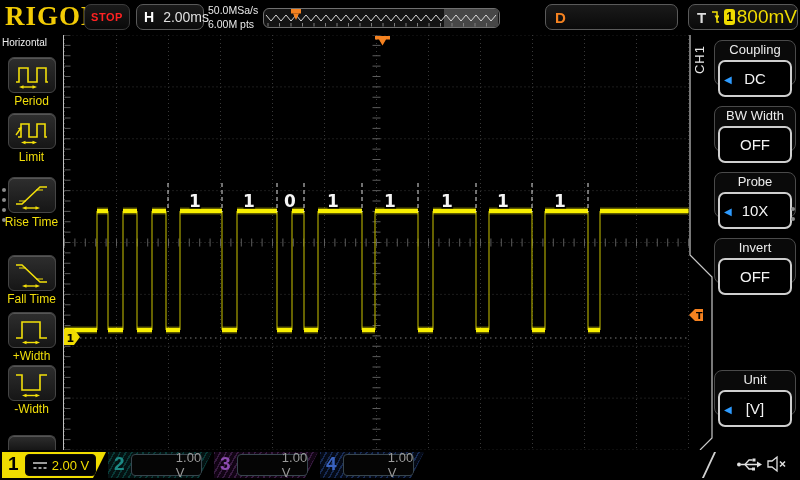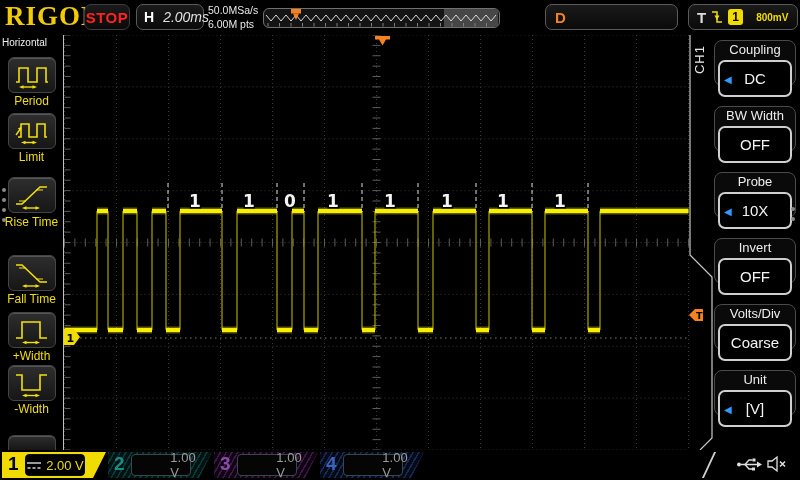--- a/index.html
+++ b/index.html
@@ -5,35 +5,35 @@
   html,body{margin:0;padding:0;background:#000;}
   body{width:800px;height:480px;position:relative;overflow:hidden;
        font-family:"Liberation Sans","DejaVu Sans",sans-serif;}
   
   #topbar{left:0;top:0;width:800px;height:35px;background:#000;z-index:5;position:absolute;}
   .logo{left:5px;top:1px;position:absolute;font-family:"Liberation Serif","DejaVu Serif",serif;
         font-weight:bold;font-size:27px;color:#f2cb05;letter-spacing:1px;}
   .tbox{position:absolute;top:4px;height:26px;border:1px solid #5a5a5a;border-radius:7px;
         background:linear-gradient(#1a1a1a,#0a0a0a);display:flex;align-items:center;box-sizing:border-box;}
   #stop-btn{left:84px;width:46px;justify-content:center;border-color:#3c3c3c;}
-  #stop-btn span{color:#ff2222;font-weight:bold;font-size:15px;letter-spacing:.5px;}
+  #stop-btn span{color:#ff2222;font-weight:bold;font-size:11px;letter-spacing:.5px;}
   #hbox{left:136px;width:68px;}
   #hbox .h{color:#fff;font-weight:bold;font-size:14px;margin-left:7px;}
-  #hbox .v{color:#e0e0e0;font-size:14px;margin-left:9px;font-style:italic;}
+  #hbox .v{color:#e0e0e0;font-size:14px;margin-left:9px;}
   #srate{left:208px;top:3px;position:absolute;color:#e8e8e8;font-size:10.5px;line-height:14px;}
   #membar{left:263px;top:8px;width:237px;height:20px;position:absolute;border:1px solid #707070;
           border-radius:6px;background:#141414;overflow:hidden;box-sizing:border-box;}
   #dbox{left:545px;width:133px;}
   #dbox .d{color:#f58220;font-weight:bold;font-size:15px;margin-left:9px;}
   #dbox .v{color:#eeeeee;font-size:14.5px;margin-left:12px;}
   #tbox{left:688px;width:110px;}
   #tbox .t{color:#dddddd;font-weight:bold;font-size:15px;margin-left:8px;}
   #tbox .badge{background:#f0dc00;color:#000;font-weight:bold;font-size:12px;width:15px;height:16px;
                border-radius:3px;display:flex;align-items:center;justify-content:center;margin-left:5px;}
-  #tbox .lvl{color:#f0dc00;font-size:10px;margin-left:13px;font-weight:bold;}
+  #tbox .lvl{color:#f0dc00;font-size:19px;margin-left:2px;}
   
   #left-menu{left:0;top:35px;width:63px;height:415px;background:#000;border-right:1px solid #c0c0c0;
              z-index:5;position:absolute;}
   #lm-title{left:2px;top:2px;position:absolute;color:#f0f0f0;font-size:10px;}
   .lm-btn{position:absolute;left:8px;width:46px;height:34px;background:linear-gradient(#2e2e2e,#161616);
           border:1px solid #454545;border-radius:6px;display:flex;align-items:center;justify-content:center;
           box-shadow:inset 0 1px 0 #555;}
   .lm-label{position:absolute;left:0;width:63px;text-align:center;color:#f2df0a;font-size:12px;}
   .dotcol div{position:absolute;left:2px;width:4px;height:4px;border-radius:50%;background:#8a8a8a;}
   
@@ -43,21 +43,21 @@
   .rm-label{display:block;text-align:center;color:#ececec;font-size:13px;margin-top:1px;}
   .rm-value{position:absolute;left:3px;right:3px;top:19px;height:33px;border:2px solid #cfcfcf;border-radius:7px;
             background:#000;display:flex;align-items:center;justify-content:center;color:#f2f2f2;font-size:15px;}
   .rm-arrow{position:absolute;left:4px;top:50%;transform:translateY(-50%);color:#2e9bff;font-size:10px;}
   #ch-tab{position:absolute;left:692px;top:45px;z-index:6;color:#e8e8e8;font-size:13px;
           writing-mode:vertical-rl;transform:rotate(180deg);letter-spacing:1px;}
   
   #bottombar{left:0;top:450px;width:800px;height:30px;background:#000;z-index:5;position:absolute;}
   .ch{position:absolute;top:2px;width:104px;height:26px;clip-path:polygon(0 0,100% 0,calc(100% - 13px) 100%,0 100%);}
   .chnum{position:absolute;left:6px;top:1px;font-weight:bold;font-size:19px;}
-  .chbox{position:absolute;left:23px;top:2px;width:60px;height:22px;background:#000;border-radius:4px;
+  .chbox{position:absolute;left:23px;top:2px;width:71px;height:22px;background:#000;border-radius:4px;
          display:flex;align-items:center;justify-content:center;gap:4px;box-sizing:border-box;}
   .ch1{background:#f0dc00;}
   .ch1 .chnum{color:#000;}
   .ch1 .chbox{border:1px solid #0a0a0a;color:#f0dc00;}
   .ch1 .chval{color:#f0dc00;font-size:13px;}
   .chval{font-size:13px;}
   .ch2{background-color:#041212;background-image:repeating-linear-gradient(120deg,rgba(23,163,152,.28) 0 1.5px,transparent 1.5px 5px);}
   .ch2 .chnum{color:#1d8a85;}
   .ch3{background-color:#120414;background-image:repeating-linear-gradient(120deg,rgba(155,89,182,.28) 0 1.5px,transparent 1.5px 5px);}
   .ch3 .chnum{color:#8d4bb0;}
@@ -501,26 +501,20 @@
         <span class="rm-arrow">◀</span>
       <span>10X</span>
       </div>
   </div>
   <div class="rm-item noarrow" style="top:203px">
     <span class="rm-label">Invert</span>
     <div class="rm-value">
       <span>OFF</span>
       </div>
   </div>
-  <div class="rm-item noarrow" style="top:269px">
-    <span class="rm-label">Volts/Div</span>
-    <div class="rm-value">
-      <span>Coarse</span>
-      </div>
-  </div>
   <div class="rm-item" style="top:335px">
     <span class="rm-label">Unit</span>
     <div class="rm-value">
         <span class="rm-arrow">◀</span>
       <span>[V]</span>
       </div>
   </div>
   <div>
     <div style="position:absolute;left:79px;top:172px;width:4px;height:4px;border-radius:50%;background:#8a8a8a"></div>
     <div style="position:absolute;left:79px;top:182px;width:4px;height:4px;border-radius:50%;background:#8a8a8a"></div>

